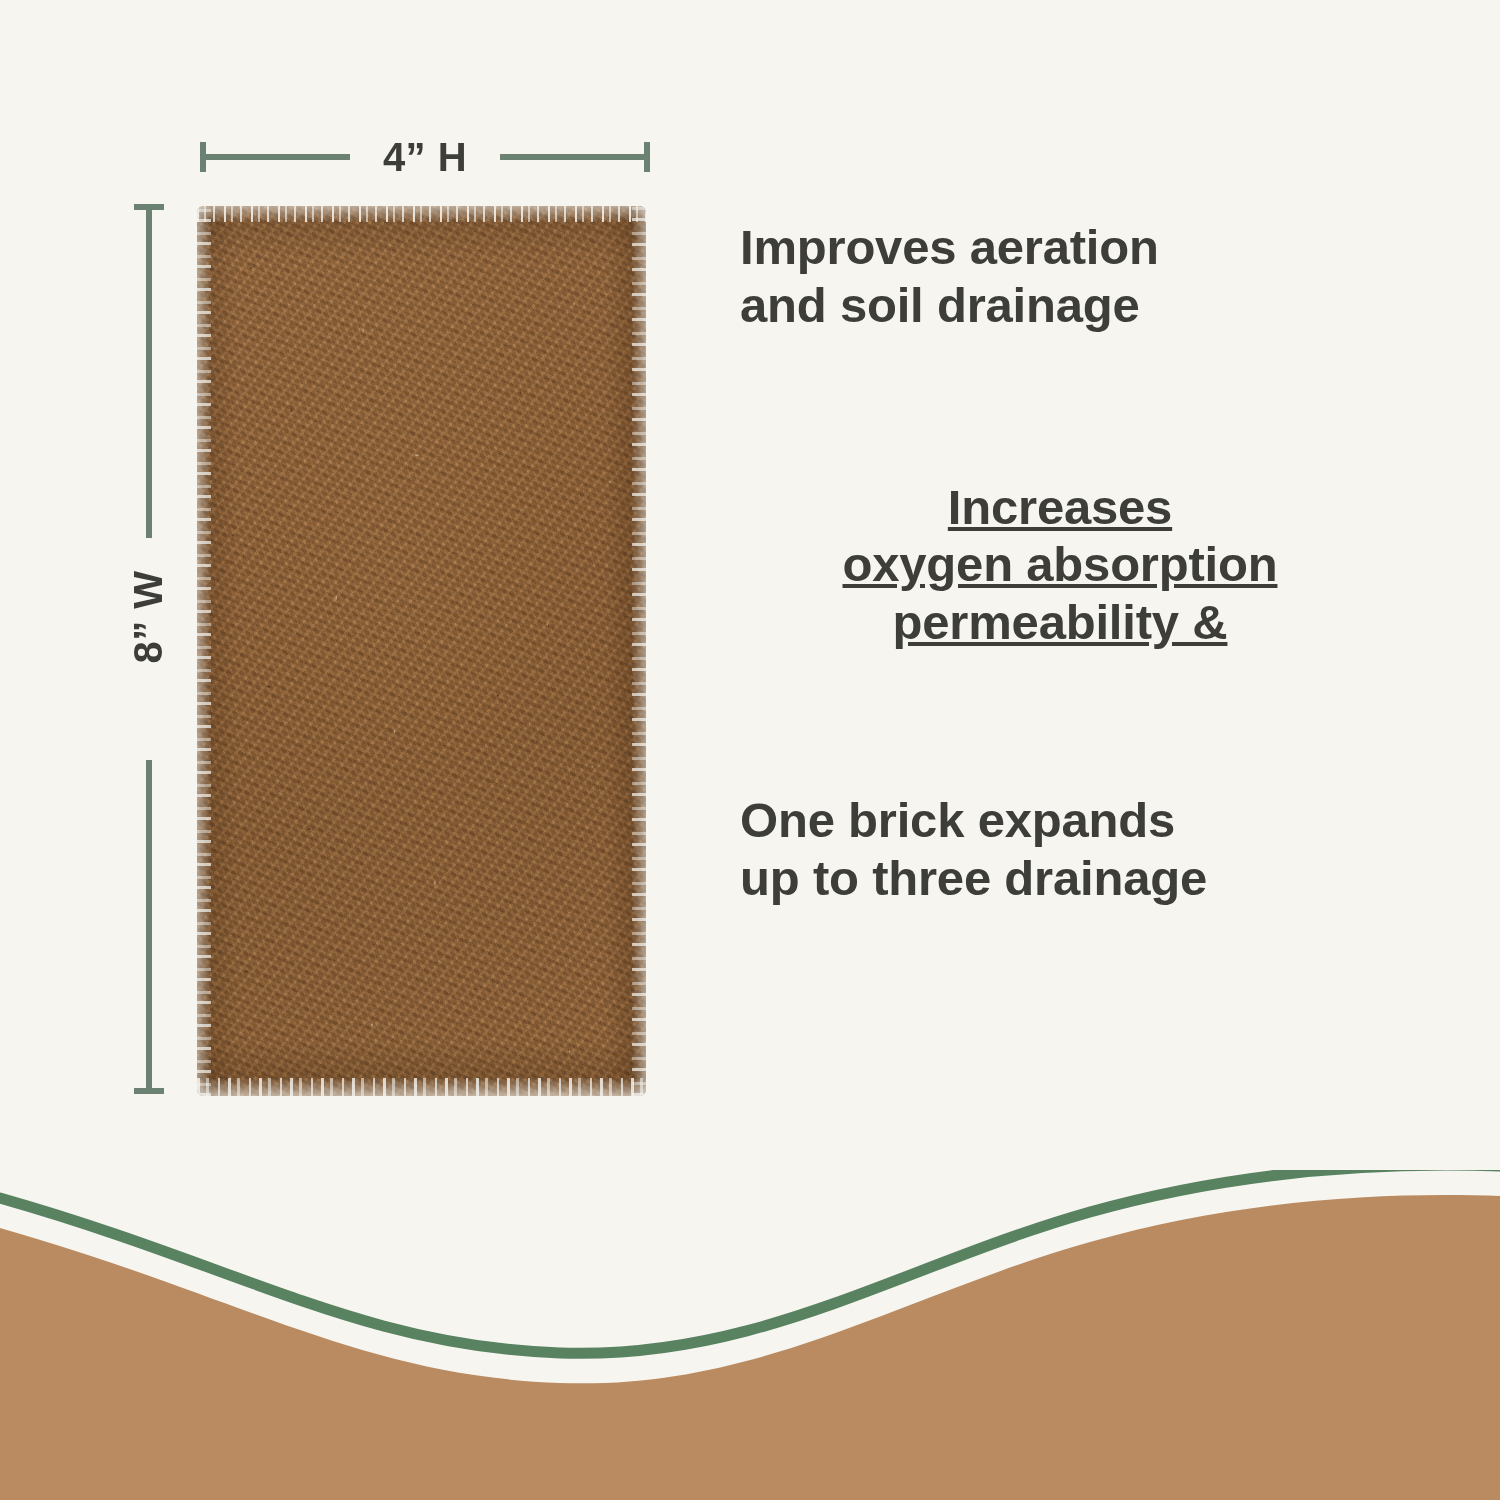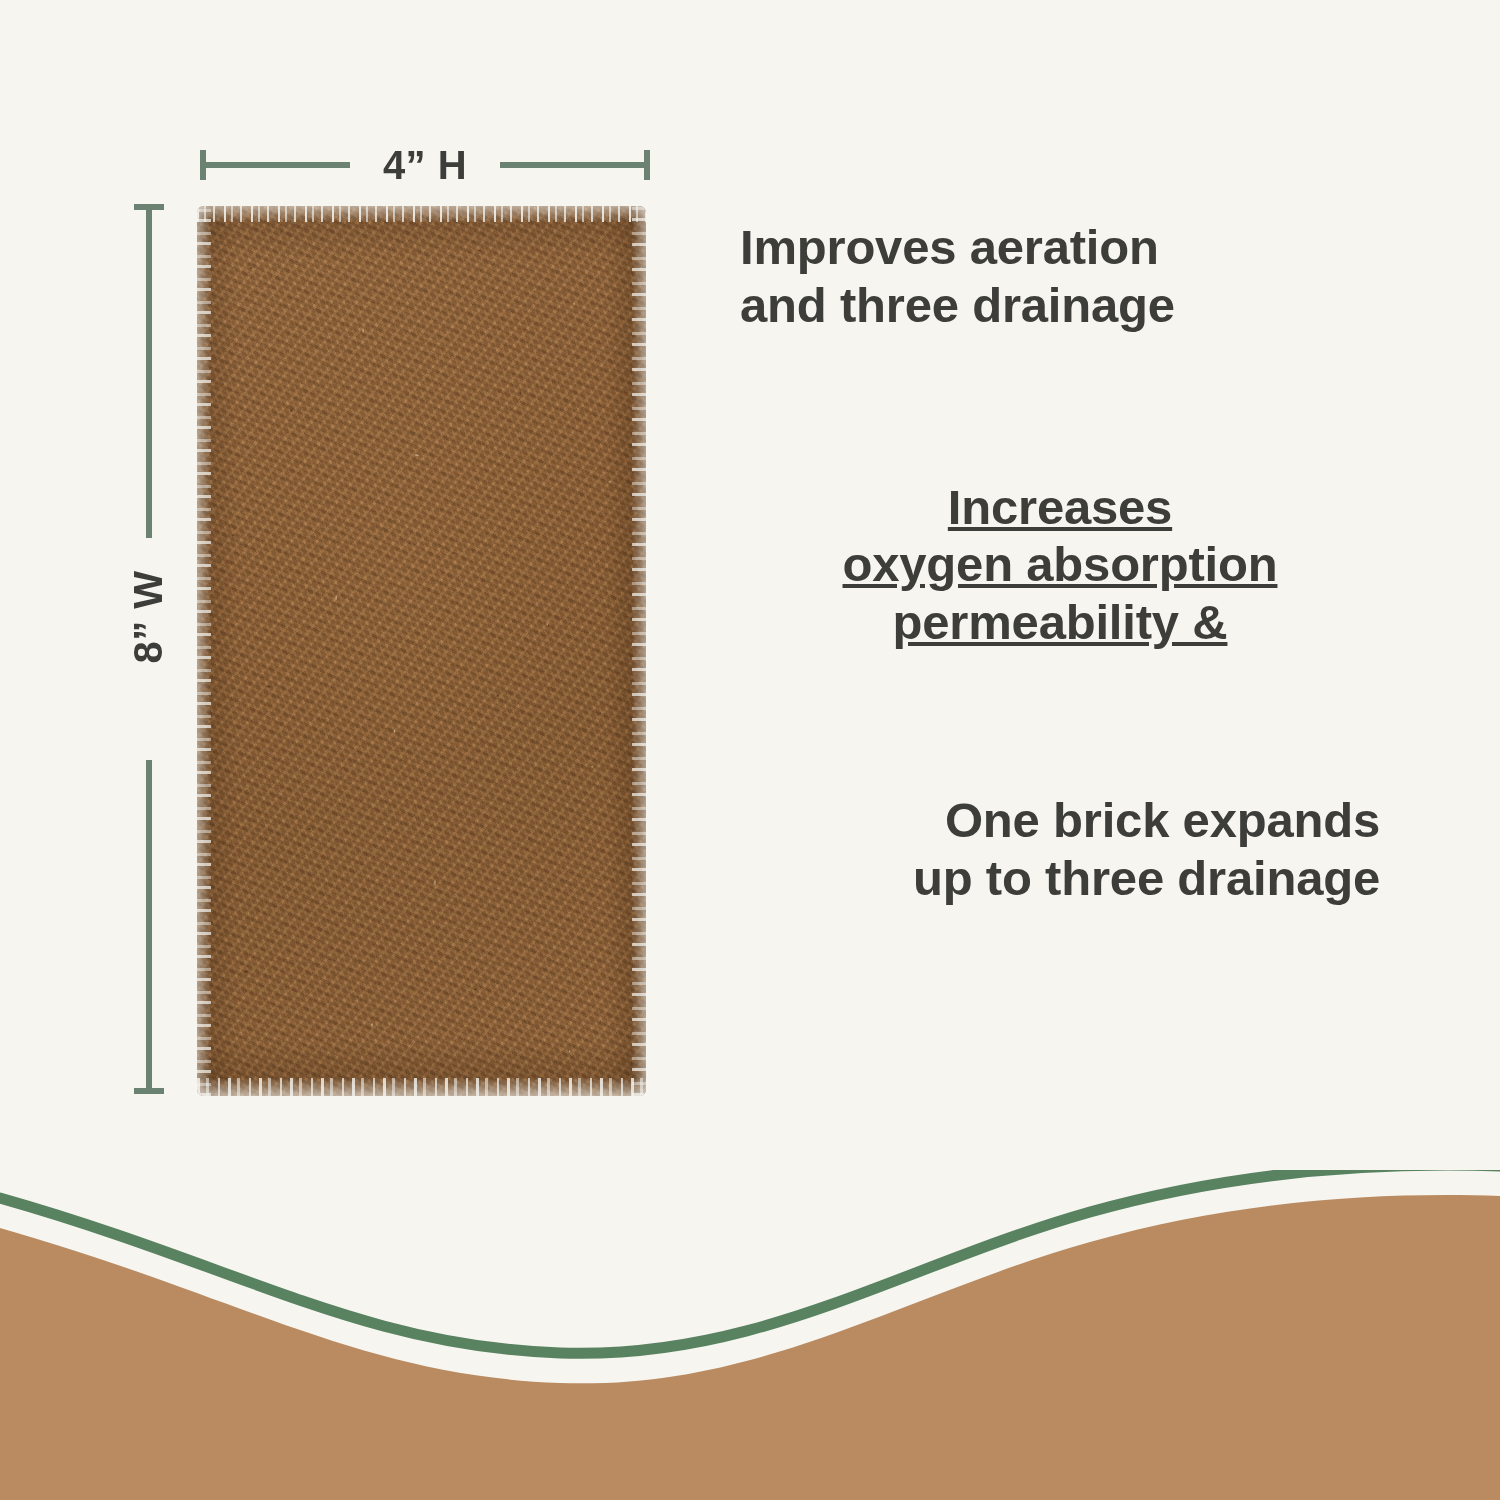--- a/index.html
+++ b/index.html
@@ -12,21 +12,21 @@
     width: 1500px;
     height: 1500px;
     background: #f6f5f0;
     overflow: hidden;
     font-family: "Liberation Sans", "DejaVu Sans", sans-serif;
   }
 
   #top-dim-wrap {
     position: absolute;
     left: 200px;
-    top: 140px;
+    top: 132px;
     width: 535px;
     height: 50px;
   }
   .cap-v {
     position: absolute;
     width: 6px;
     height: 30px;
     top: 10px;
     background: #6b8272;
   }
@@ -185,21 +185,21 @@
   }
   .benefit {
     color: #3d3d39;
     font-size: 49px;
     font-weight: 700;
     line-height: 1.18;
     letter-spacing: -0.2px;
   }
   #benefit-0 { text-align: left;   margin-top: 29px; }
   #benefit-1 { text-align: center; margin-top: 144px; text-decoration: underline; }
-  #benefit-2 { text-align: right;   margin-top: 140px; }
+  #benefit-2 { text-align: left;   margin-top: 140px; }
   .benefit .line { display: block; }
 
   
   #bottom-wave {
     position: absolute;
     left: 0;
     bottom: 0;
     width: 1500px;
     height: 330px;
   }
@@ -229,21 +229,21 @@
     <div id="brick-shade"></div>
     <div id="brick-edge-top"></div>
     <div id="brick-edge-bottom"></div>
     <div id="brick-edge-left"></div>
     <div id="brick-edge-right"></div>
   </div>
 
   <div id="benefits">
     <div class="benefit" id="benefit-0">
       <span class="line">Improves aeration</span>
-      <span class="line">and three drainage</span>
+      <span class="line">and soil drainage</span>
     </div>
     <div class="benefit" id="benefit-1">
       <span class="line">Increases</span>
       <span class="line">oxygen absorption</span>
       <span class="line">permeability &amp;</span>
     </div>
     <div class="benefit" id="benefit-2">
       <span class="line">One brick expands</span>
       <span class="line">up to three drainage</span>
     </div>

